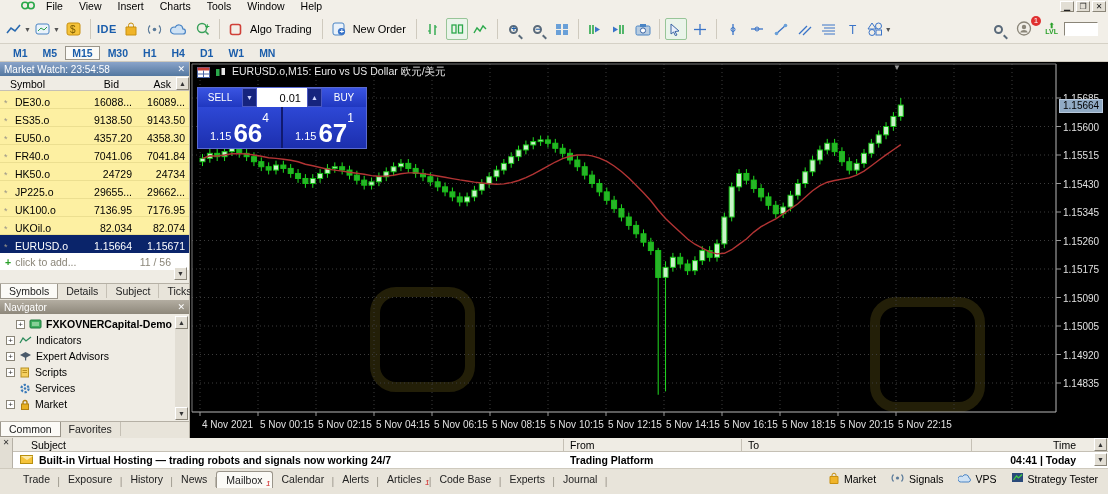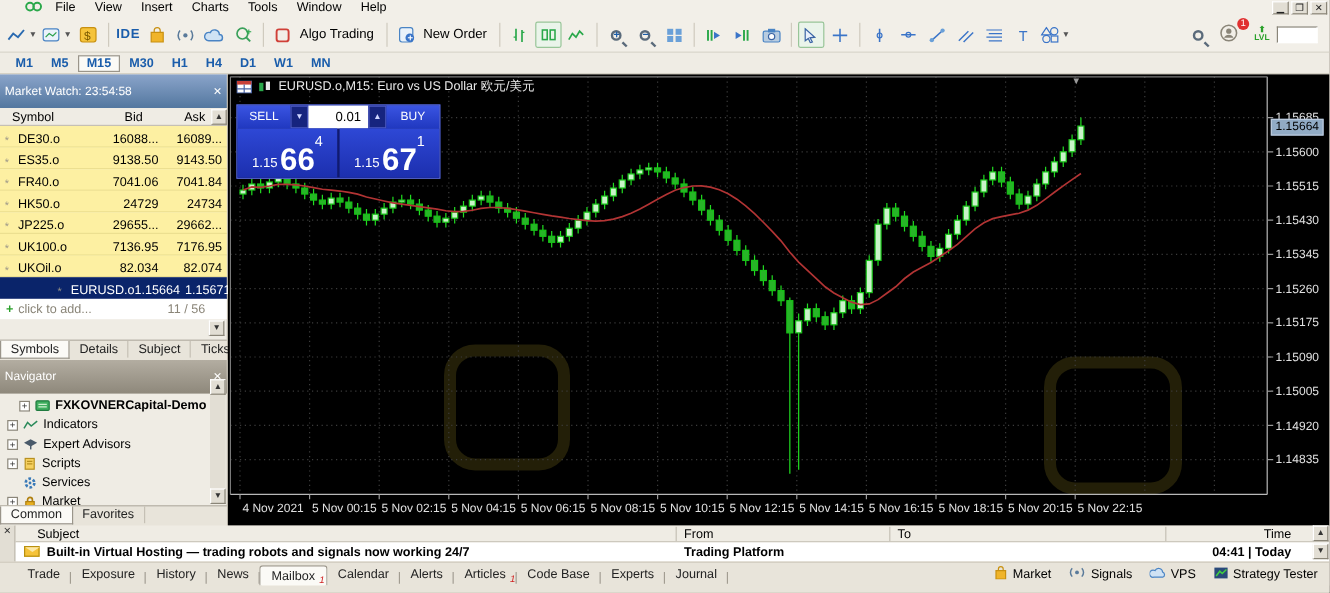--- a/index.html
+++ b/index.html
@@ -30,33 +30,33 @@
   .lvl{color:#2aa02a;font-size:7px;font-weight:bold;text-align:center;line-height:6px;margin:0 6px;}
   .acctbox{width:34px;height:14px;background:#fff;border:1px solid;border-color:#8a8578 #fff #fff #8a8578;margin-right:6px;}
 
   
   .tfbar{position:absolute;top:44px;left:0;right:0;height:18px;background:#efece4;border-bottom:1px solid #cfcabe;display:flex;align-items:center;padding-left:6px;}
   .tf{color:#1a5dab;font-weight:bold;font-size:10.5px;padding:1px 7px;margin-right:1px;}
   .tf.active{background:#fbfaf6;border:1px solid #9a958a;padding:0 6px;}
 
   
   .panel{position:absolute;left:0;width:190px;background:#efece4;border-right:1px solid #b5b0a5;}
-  .ptitle{height:28px;color:#fff;font-size:10px;display:flex;justify-content:space-between;align-items:center;padding:0 4px;}
+  .ptitle{height:14px;color:#fff;font-size:10px;display:flex;justify-content:space-between;align-items:center;padding:0 4px;}
   .ptitle.blue{background:linear-gradient(#8aa4ca,#53779f);}
   .ptitle.gray{background:linear-gradient(#b3ada1,#8e887b);}
   .pclose{font-size:9px;color:#fff;line-height:10px;}
   .mwhead{display:flex;height:15px;background:#efece4;border-bottom:1px solid #c5c0b5;align-items:flex-end;font-size:10.5px;}
   .mwhead .h-sym{flex:1;padding-left:10px;}
   .mwhead .h-bid,.mwhead .h-ask{width:52px;text-align:right;padding-right:5px;}
   .scrollbtn{width:13px;height:13px;background:#e2ded4;border:1px solid;border-color:#fff #8a8578 #8a8578 #fff;font-size:7px;line-height:11px;text-align:center;color:#333;}
   .mwrow{display:flex;height:18px;background:#fdf0a2;align-items:flex-end;font-size:10.5px;border-bottom:1px solid #ecdf90;}
   .mwrow .sym{flex:1;padding-left:15px;position:relative;}
   .mwrow .sym::before{content:"*";position:absolute;left:4px;top:2px;color:#9a9588;font-size:9px;}
   .mwrow .bid,.mwrow .ask{width:53px;text-align:right;padding-right:4px;}
-  .mwrow.selected{background:#0a246a;color:#fff;border-bottom-color:#0a246a;padding-left:44px;}
+  .mwrow.selected{background:#0a246a;color:#fff;border-bottom-color:#0a246a;}
   .addrow{display:flex;height:17px;background:#fff;align-items:center;color:#8a8578;font-size:10.5px;}
   .addrow .plus{color:#2aa02a;font-weight:bold;margin:0 4px 0 5px;}
   .addrow .cnt{margin-left:auto;padding-right:18px;}
   .ptabs{position:absolute;bottom:0;left:0;right:0;height:17px;display:flex;align-items:flex-start;background:#e8e4da;border-top:1px solid #b5b0a5;font-size:10.5px;}
   .ptab{padding:1px 8px;color:#222;border-right:1px solid #c5c0b5;}
   .ptab.active{background:#fbfaf6;border:1px solid #9a958a;border-top:none;font-weight:normal;}
   .navtree{padding-top:2px;}
   .navitem{display:flex;align-items:center;height:16px;padding-left:6px;font-size:10.5px;white-space:nowrap;}
   .navitem.indent{padding-left:16px;}
   .iexp{width:9px;height:9px;border:1px solid #8a8578;background:#fff;font-size:8px;line-height:7px;text-align:center;margin-right:4px;color:#333;flex:none;}
@@ -356,20 +356,25 @@
     <div id="mwrows">
         <div class="mwrow">
           <span class="sym">DE30.o</span>
           <span class="bid">16088...</span>
           <span class="ask">16089...</span>
         </div>
         <div class="mwrow">
           <span class="sym">ES35.o</span>
           <span class="bid">9138.50</span>
           <span class="ask">9143.50</span>
+        </div>
+        <div class="mwrow">
+          <span class="sym">EU50.o</span>
+          <span class="bid">4357.20</span>
+          <span class="ask">4358.30</span>
         </div>
         <div class="mwrow">
           <span class="sym">FR40.o</span>
           <span class="bid">7041.06</span>
           <span class="ask">7041.84</span>
         </div>
         <div class="mwrow">
           <span class="sym">HK50.o</span>
           <span class="bid">24729</span>
           <span class="ask">24734</span>

